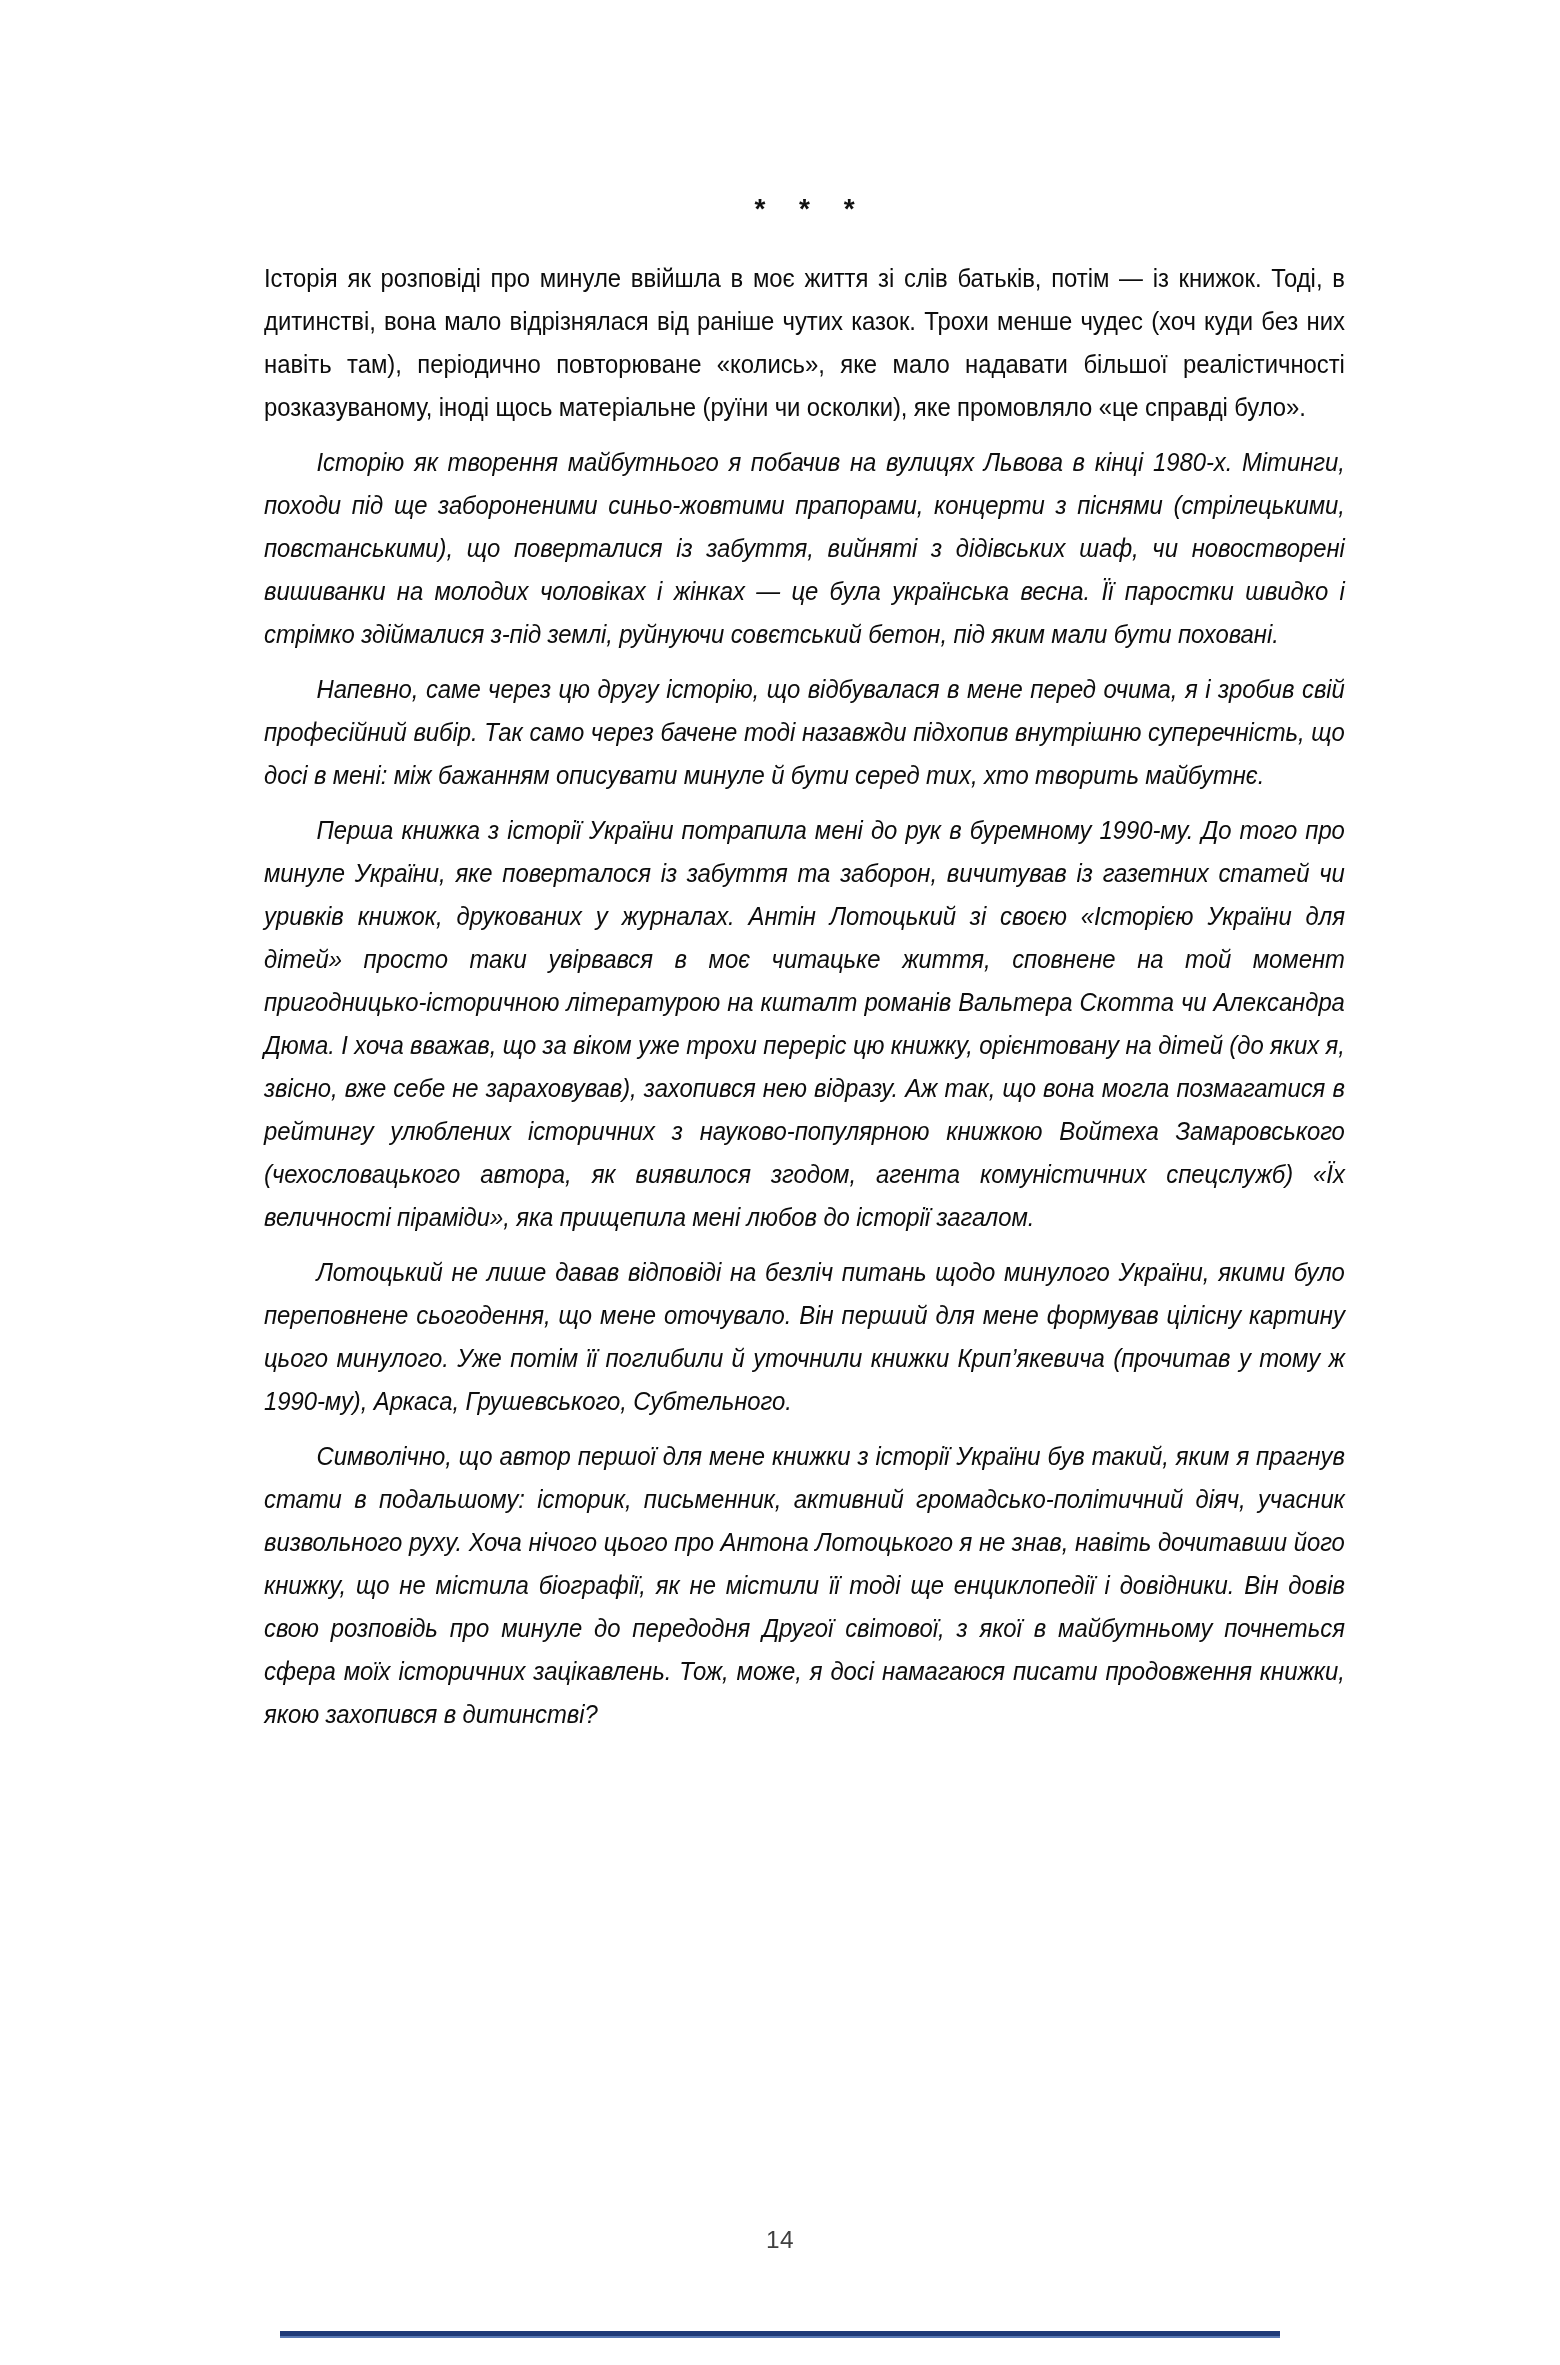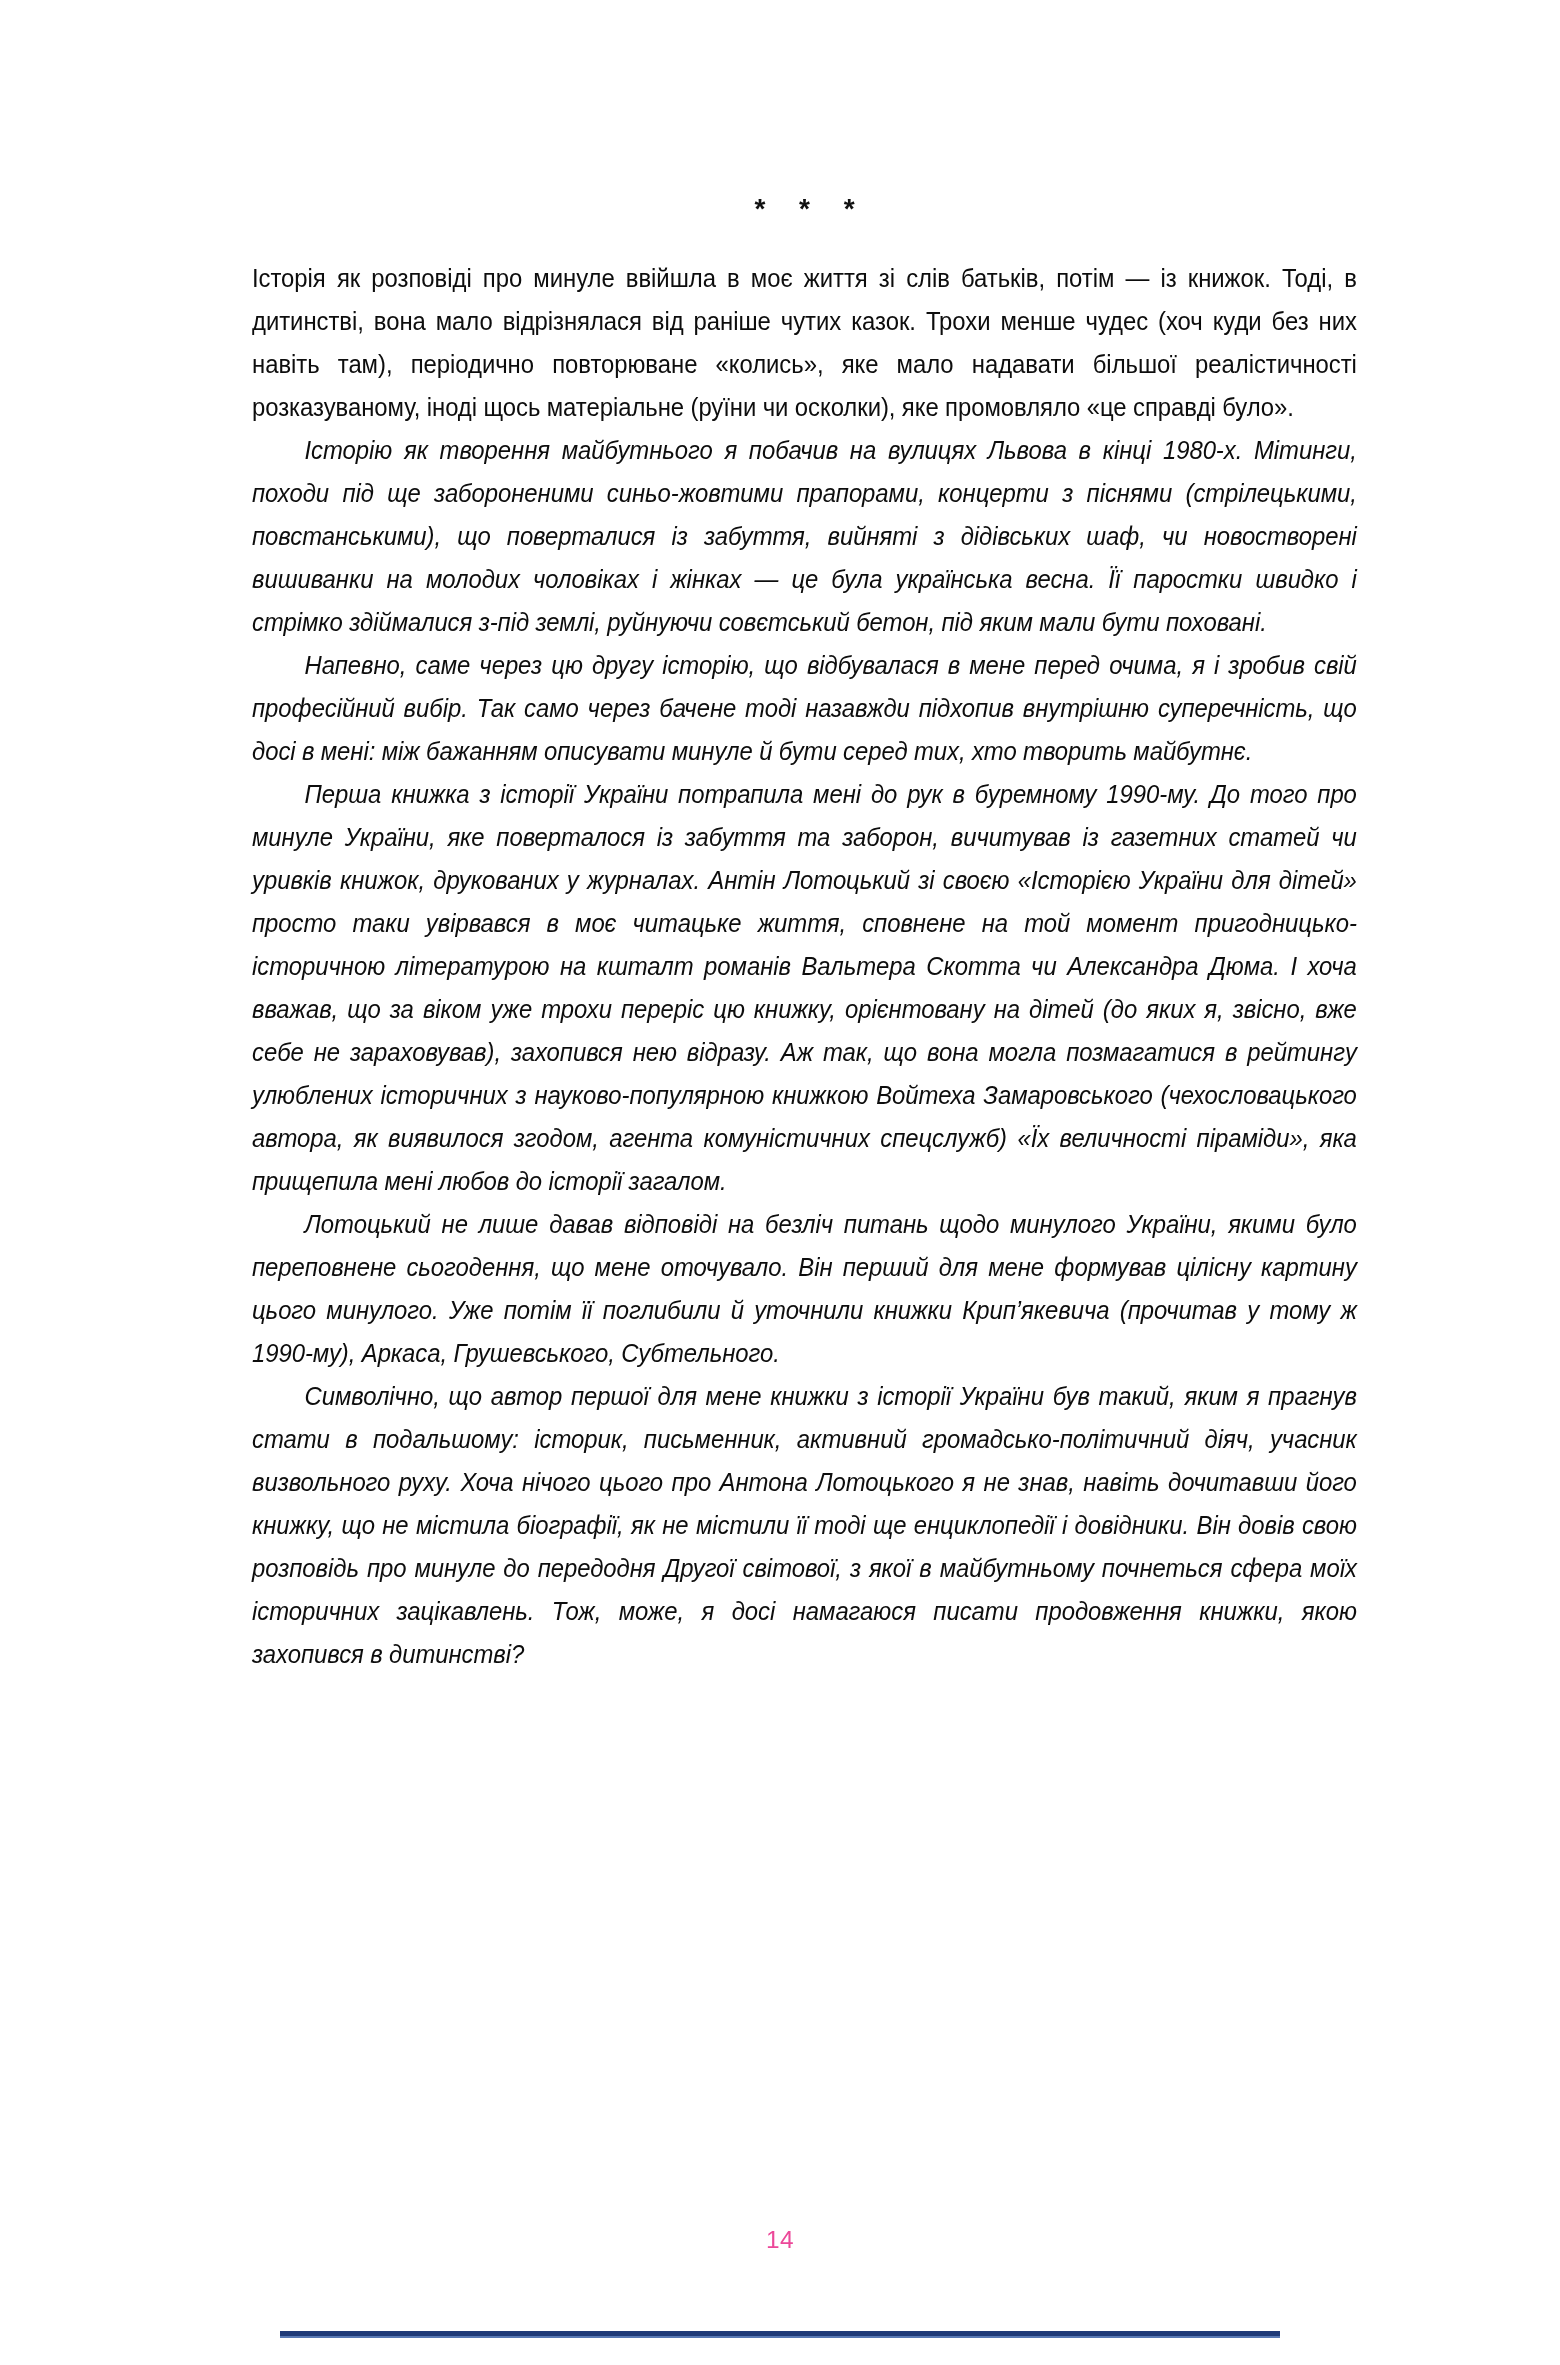--- a/index.html
+++ b/index.html
@@ -35,21 +35,21 @@
     line-height: 1;
     letter-spacing: 13px;
     text-indent: 13px;
     color: #111111;
     font-weight: 700;
     margin: 0 0 34px 0;
     user-select: none;
   }
 
   p.para {
-    margin: 0;
+    margin: 12px;
     font-size: 25px;
     line-height: 43px;
     text-align: justify;
     text-justify: inter-word;
     hyphens: manual;
     word-spacing: -0.2px;
     letter-spacing: -0.04px;
     font-stretch: condensed;
     transform-origin: left top;
   }
@@ -69,21 +69,21 @@
 
   
   .folio {
     position: absolute;
     top: 2228px;
     left: 0;
     width: 1560px;
     text-align: center;
     font-size: 24.4px;
     line-height: 1;
-    color: #ec4899;
+    color: #404040;
     letter-spacing: 0.4px;
   }
 
   
   .bottom-rule {
     position: absolute;
     left: 280px;
     top: 2331px;
     width: 1000px;
     height: 7.3px;

